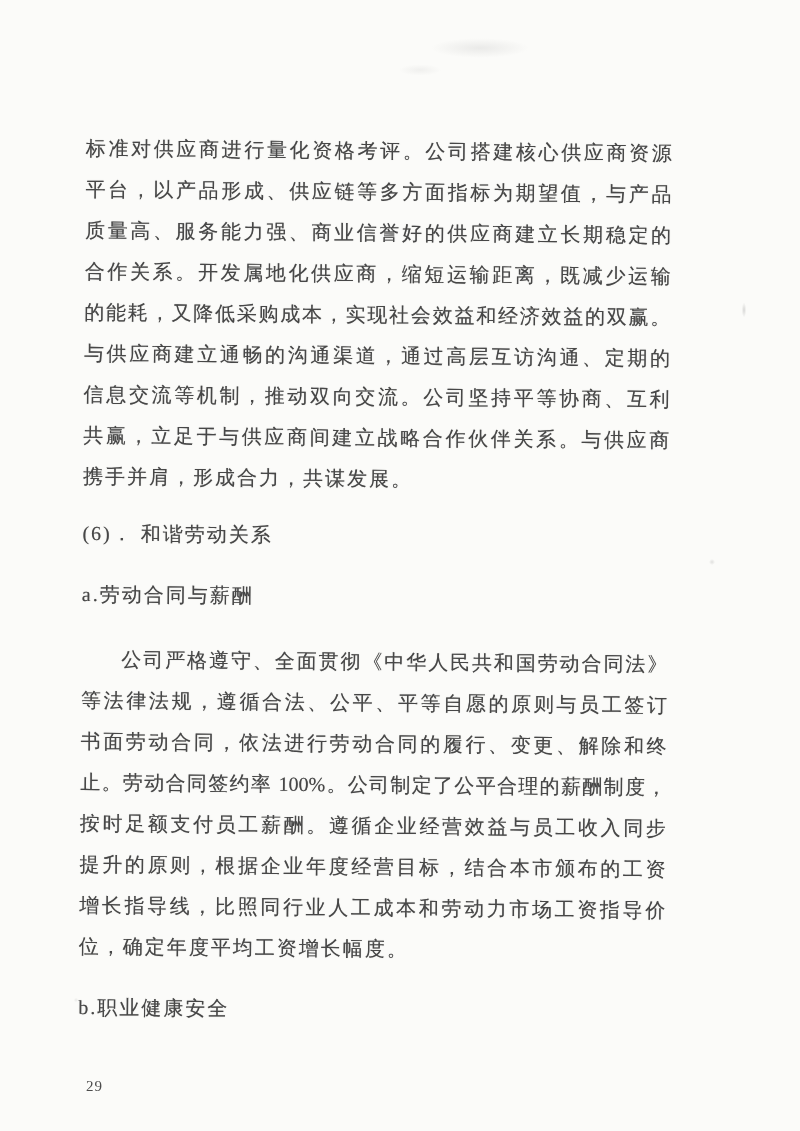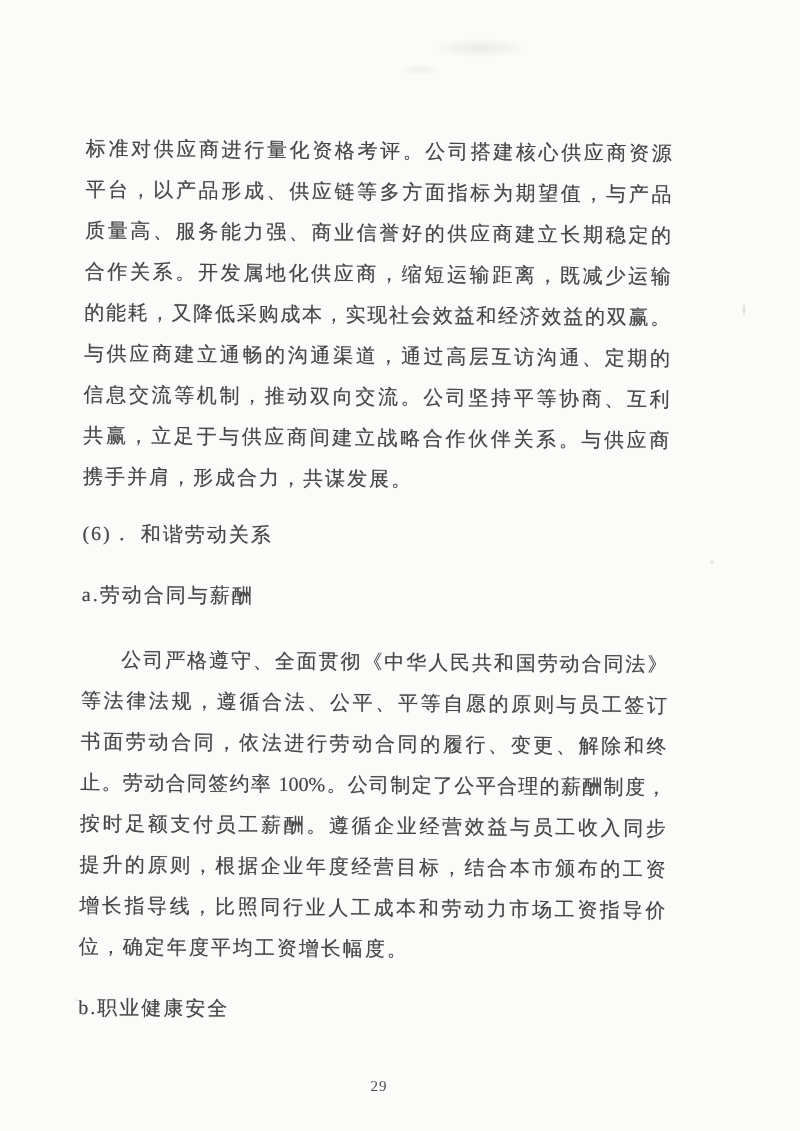--- a/index.html
+++ b/index.html
@@ -54,21 +54,20 @@
     white-space:nowrap;
   }
   .h-num{ margin-top:16px; }
   .h-sub{ margin-top:20px; }
   .para2{ margin-top:24px; }
   .h-sub2{ margin-top:20px; }
   .page-number{
     position:absolute;
     left:86px; top:1078px;
     width:586px;
-    text-align:center;
     font-size:15px;
     color:#4c4c4c;
     letter-spacing:1px;
   }
 </style>
 </head>
 <body>
 
 <div class="page">
   <div class="content">

